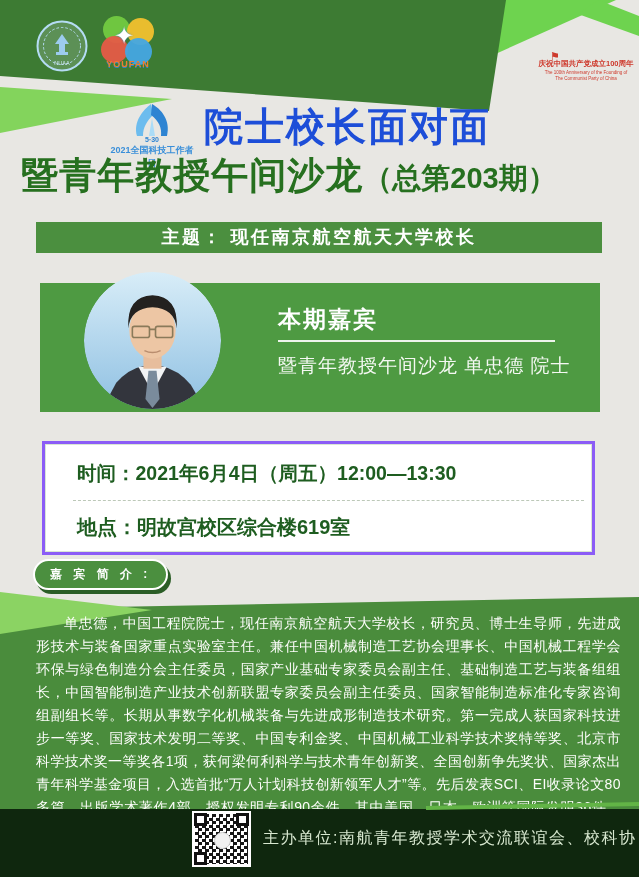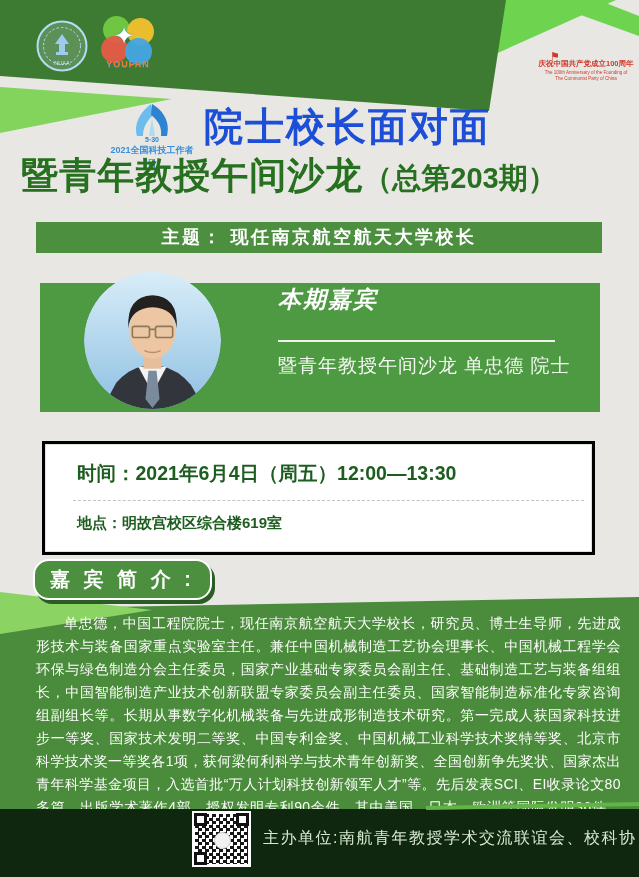--- a/index.html
+++ b/index.html
@@ -48,34 +48,34 @@
   .title2 .suffix{font-size:29px;letter-spacing:0;}
 
   
   .theme-bar{left:36px;top:222px;width:566px;height:31px;background:#4b8f3f;
     color:#fff;font-size:18px;font-weight:bold;letter-spacing:2.5px;
     text-align:center;line-height:31px;}
 
   
   .guest-card{left:40px;top:283px;width:560px;height:129px;background:#4e9a42;}
   .guest-photo{left:84px;top:272px;width:137px;height:137px;border-radius:50%;overflow:hidden;}
-  .guest-heading{left:278px;top:284px;font-size:23px;font-weight:bold;color:#fff;letter-spacing:2px;font-style:italic;}
+  .guest-heading{left:278px;top:304px;font-size:23px;font-weight:bold;color:#fff;letter-spacing:2px;}
   .guest-rule{left:278px;top:340px;width:277px;height:2px;background:#eef4ec;}
   .guest-line{left:278px;top:353px;font-size:19px;color:#f4f8f2;letter-spacing:1px;}
 
   
   .info-box{left:42px;top:441px;width:547px;height:108px;background:#ffffff;
-    border:3px solid #000000;box-shadow:inset 0 0 0 1px #d9e6d4;}
+    border:3px solid #8b5cf6;box-shadow:inset 0 0 0 1px #d9e6d4;}
   .info-time{position:absolute;left:32px;top:16px;font-size:19.5px;font-weight:bold;color:#1e5d20;}
   .info-divider{position:absolute;left:28px;right:8px;top:56px;border-top:1px dashed #bcc8b8;}
-  .info-loc{position:absolute;left:32px;top:70px;font-size:15px;font-weight:bold;color:#1e5d20;}
+  .info-loc{position:absolute;left:32px;top:70px;font-size:20px;font-weight:bold;color:#1e5d20;}
 
   
   .bio-badge{left:33px;top:559px;background:#4b8f3f;color:#fff;
-    font-size:20px;font-weight:bold;letter-spacing:4px;
+    font-size:12px;font-weight:bold;letter-spacing:4px;
     padding:5px 15px;border-radius:16px;border:2px solid #fff;
     box-shadow:3px 4px 0 #2a5d26;}
   .bio-band{left:0;top:597px;width:639px;height:213px;background:#4a8c3c;
     clip-path:polygon(0 12px,639px 0,639px 213px,0 213px);}
   .bio-wedge{left:0;top:592px;width:639px;height:44px;background:#8bd363;
     clip-path:polygon(0 0,152px 18px,0 42px);}
   .bio-text{left:36px;top:612px;width:585px;
     font-size:14px;line-height:23px;color:#fdfdfb;
     text-align:justify;text-indent:2em;letter-spacing:.4px;}
 

